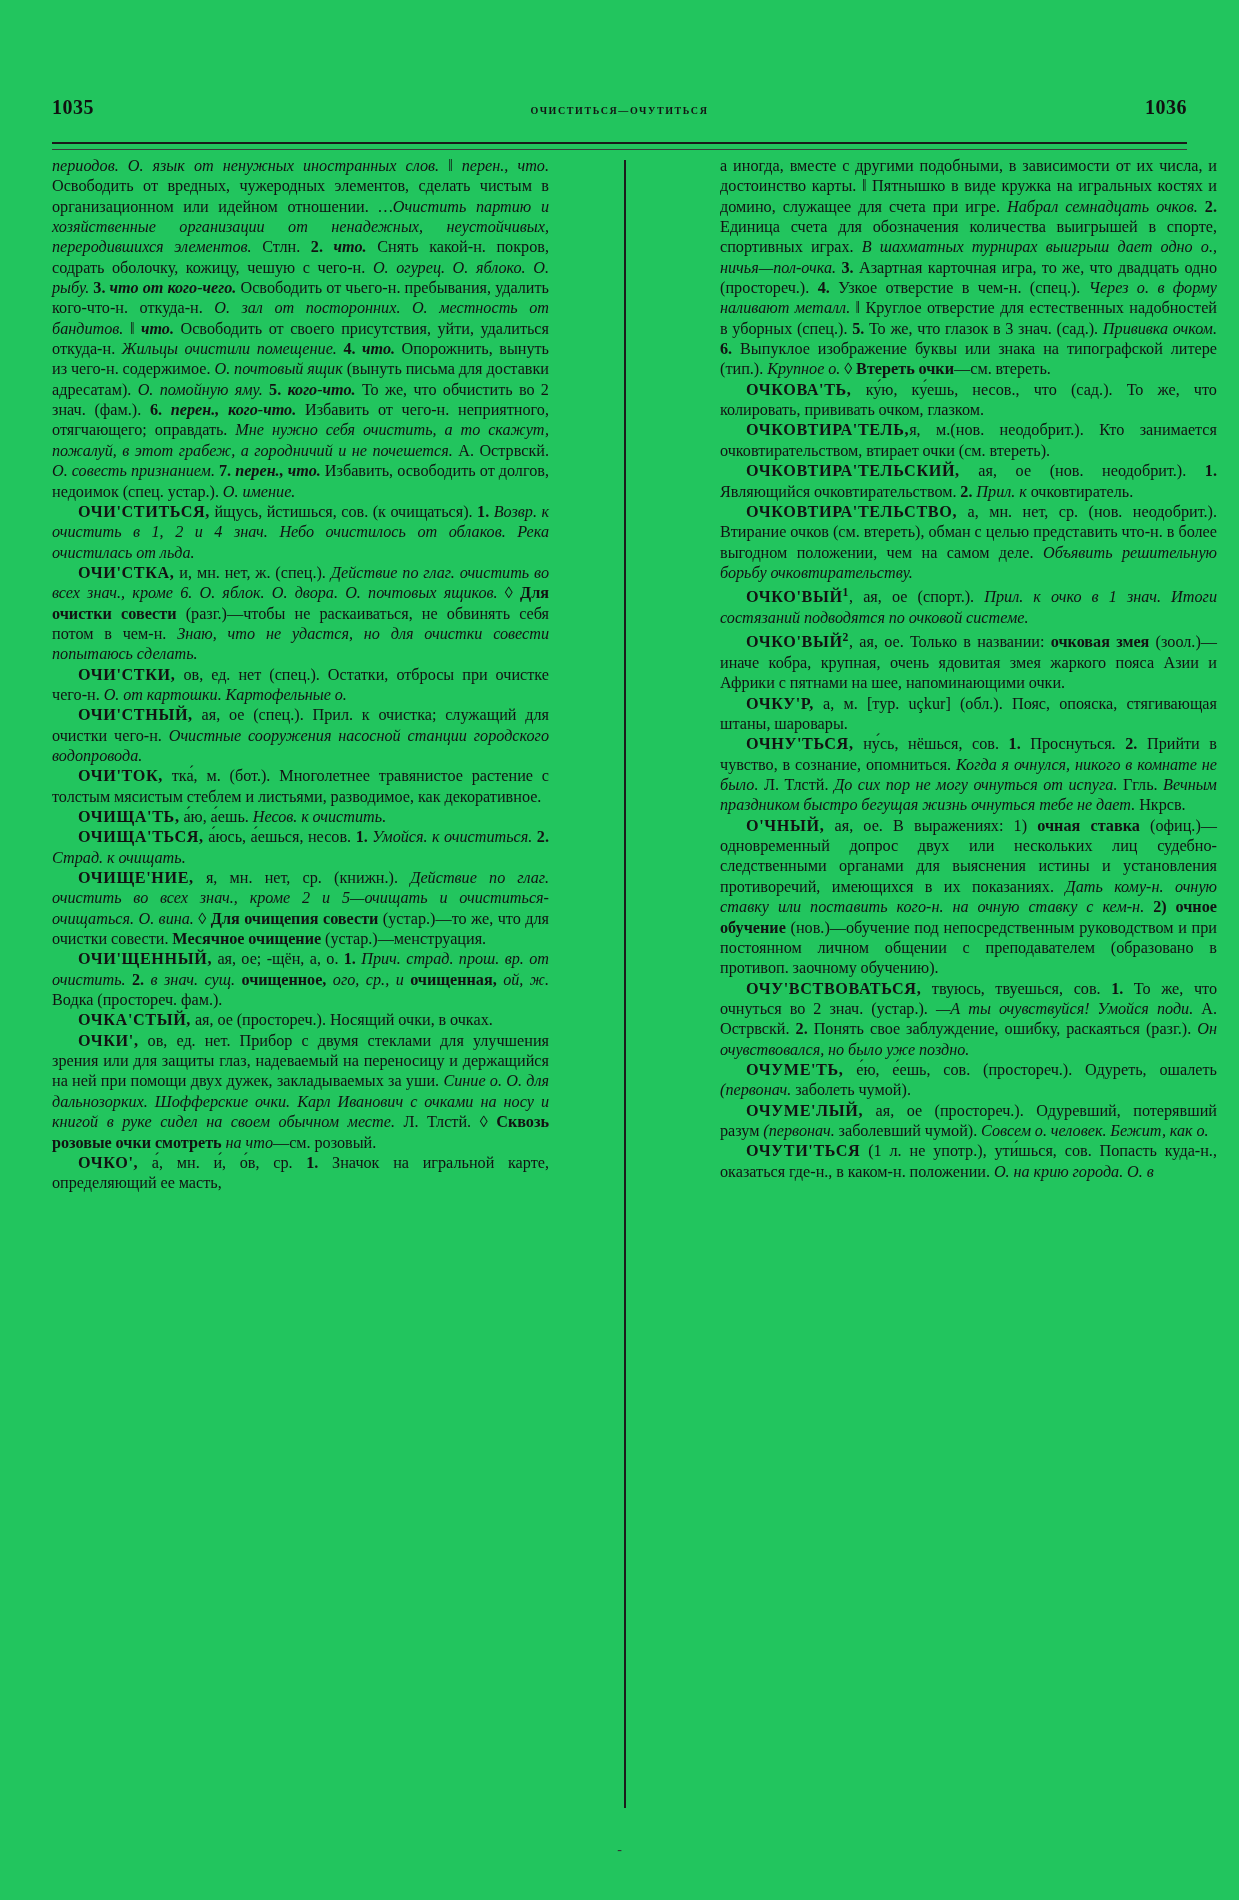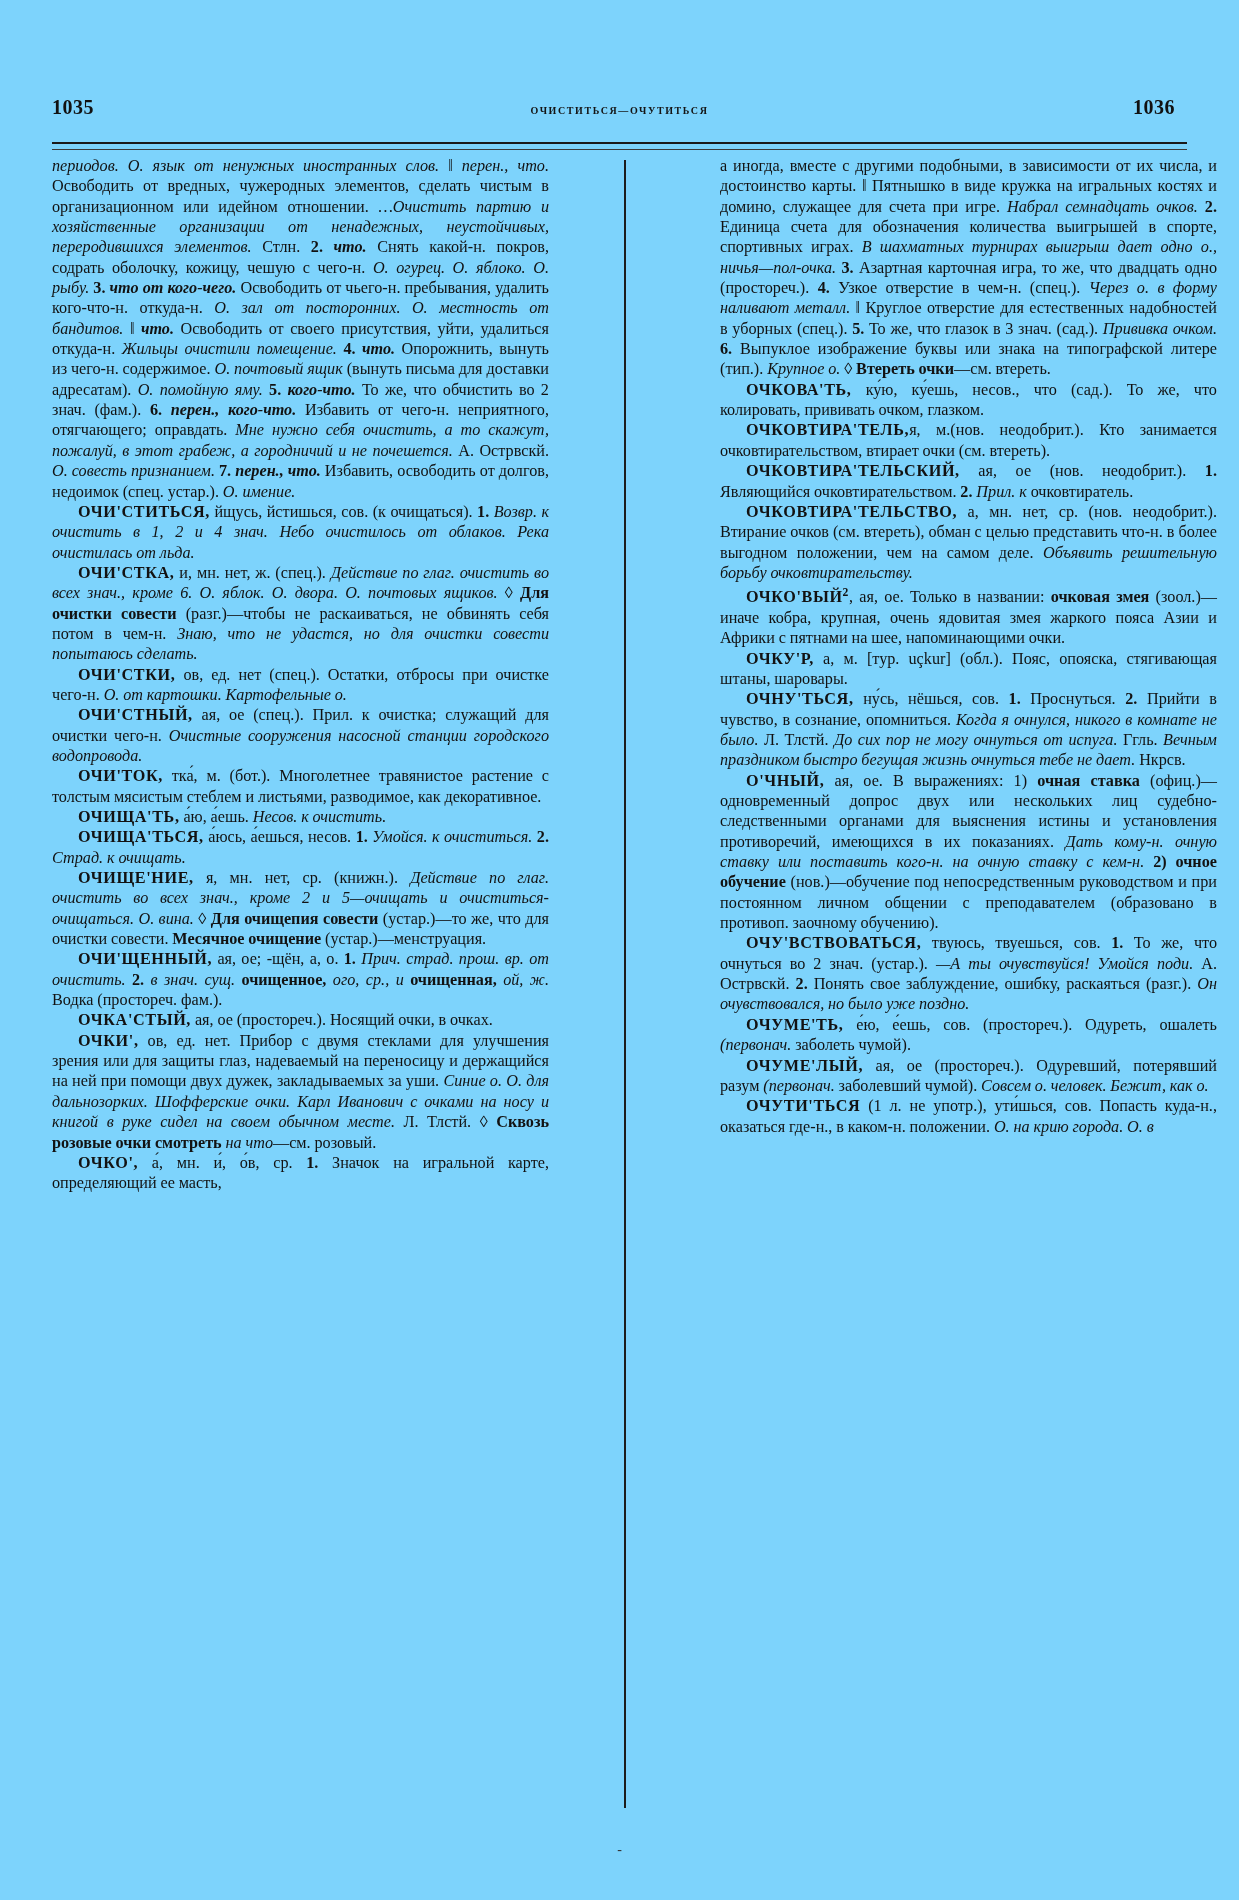--- a/index.html
+++ b/index.html
@@ -7,21 +7,21 @@
     padding: 0;
     background: #ffffff;
   }
   body {
     font-family: "Liberation Serif", "DejaVu Serif", serif;
   }
   .page {
     position: relative;
     width: 1239px;
     height: 1900px;
-    background: #7dd3fc;
+    background: #22c55e;
     box-sizing: border-box;
     overflow: hidden;
   }
   
   .header {
     position: absolute;
     left: 52px;
     right: 52px;
     top: 96px;
     height: 38px;
@@ -29,21 +29,21 @@
   .folio {
     position: absolute;
     top: 0;
     font-weight: bold;
     font-size: 20px;
     letter-spacing: 0.5px;
     color: #111;
     font-family: "Liberation Serif", serif;
   }
   .folio-left  { left: 0; }
-  .folio-right { right: 12px; }
+  .folio-right { right: 0; }
   .running-head {
     position: absolute;
     left: 0; right: 0;
     top: 9px;
     text-align: center;
     font-size: 10px;
     font-weight: bold;
     letter-spacing: 1.6px;
     color: #141414;
   }
@@ -162,20 +162,21 @@
       <p><span>а иногда, вместе с другими подобными, в зависимости от их числа, и достоинство карты.</span> <span class="bar">‖</span> <span>Пятнышко в виде кружка на игральных костях и домино, служащее для счета при игре.</span> <span class="it">Набрал семнадцать очков.</span> <span class="bd">2.</span> <span>Единица счета для обозначения количества выигрышей в спорте, спортивных играх.</span> <span class="it">В шахматных турнирах выигрыш дает одно о., ничья—пол-очка.</span> <span class="bd">3.</span> <span>Азартная карточная игра, то же, что двадцать одно (простореч.).</span> <span class="bd">4.</span> <span>Узкое отверстие в чем-н. (спец.).</span> <span class="it">Через о. в форму наливают металл.</span> <span class="bar">‖</span> <span>Круглое отверстие для естественных надобностей в уборных (спец.).</span> <span class="bd">5.</span> <span>То же, что глазок в 3 знач. (сад.).</span> <span class="it">Прививка очком.</span> <span class="bd">6.</span> <span>Выпуклое изображение буквы или знака на типографской литере (тип.).</span> <span class="it">Крупное о.</span> <span class="dia">◊</span> <span class="bd">Втереть очки</span><span>—см. втереть.</span></p>
 
       <p class="ind"><span class="hw">ОЧКОВА'ТЬ,</span> <span>ку́ю, ку́ешь, несов., что</span> <span>(сад.).</span> <span>То же, что колировать, прививать очком, глазком.</span></p>
 
       <p class="ind"><span class="hw">ОЧКОВТИРА'ТЕЛЬ,</span><span>я, м.(нов. неодобрит.).</span> <span>Кто занимается очковтирательством, втирает очки (см. втереть).</span></p>
 
       <p class="ind"><span class="hw">ОЧКОВТИРА'ТЕЛЬСКИЙ,</span> <span>ая, ое (нов. неодобрит.).</span> <span class="bd">1.</span> <span>Являющийся очковтирательством.</span> <span class="bd">2.</span> <span class="it">Прил. к</span> <span>очковтиратель.</span></p>
 
       <p class="ind"><span class="hw">ОЧКОВТИРА'ТЕЛЬСТВО,</span> <span>а, мн. нет, ср. (нов. неодобрит.).</span> <span>Втирание очков (см. втереть), обман с целью представить что-н. в более выгодном положении, чем на самом деле.</span> <span class="it">Объявить решительную борьбу очковтирательству.</span></p>
 
+      <p class="ind"><span class="hw">ОЧКО'ВЫЙ</span><span class="hw sup">1</span><span>, ая, ое (спорт.).</span> <span class="it">Прил. к очко в 1 знач.</span> <span class="it">Итоги состязаний подводятся по очковой системе.</span></p>
 
       <p class="ind"><span class="hw">ОЧКО'ВЫЙ</span><span class="hw sup">2</span><span>, ая, ое.</span> <span>Только в названии:</span> <span class="bd">очковая змея</span> <span>(зоол.)—иначе кобра, крупная, очень ядовитая змея жаркого пояса Азии и Африки с пятнами на шее, напоминающими очки.</span></p>
 
       <p class="ind"><span class="hw">ОЧКУ'Р,</span> <span>а, м. [тур. uçkur] (обл.).</span> <span>Пояс, опояска, стягивающая штаны, шаровары.</span></p>
 
       <p class="ind"><span class="hw">ОЧНУ'ТЬСЯ,</span> <span>ну́сь, нёшься, сов.</span> <span class="bd">1.</span> <span>Проснуться.</span> <span class="bd">2.</span> <span>Прийти в чувство, в сознание, опомниться.</span> <span class="it">Когда я очнулся, никого в комнате не было.</span> <span>Л. Тлстй.</span> <span class="it">До сих пор не могу очнуться от испуга.</span> <span>Ггль.</span> <span class="it">Вечным праздником быстро бегущая жизнь очнуться тебе не дает.</span> <span>Нкрсв.</span></p>
 
       <p class="ind"><span class="hw">О'ЧНЫЙ,</span> <span>ая, ое.</span> <span>В выражениях: 1)</span> <span class="bd">очная ставка</span> <span>(офиц.)—одновременный допрос двух или нескольких лиц судебно-следственными органами для выяснения истины и установления противоречий, имеющихся в их показаниях.</span> <span class="it">Дать кому-н. очную ставку или поставить кого-н. на очную ставку с кем-н.</span> <span class="bd">2)</span> <span class="bd">очное обучение</span> <span>(нов.)—обучение под непосредственным руководством и при постоянном личном общении с преподавателем (образовано в противоп. заочному обучению).</span></p>
 
       <p class="ind"><span class="hw">ОЧУ'ВСТВОВАТЬСЯ,</span> <span>твуюсь, твуешься, сов.</span> <span class="bd">1.</span> <span>То же, что очнуться во 2 знач. (устар.).</span> <span class="it">—А ты очувствуйся! Умойся поди.</span> <span>А. Острвскй.</span> <span class="bd">2.</span> <span>Понять свое заблуждение, ошибку, раскаяться (разг.).</span> <span class="it">Он очувствовался, но было уже поздно.</span></p>

